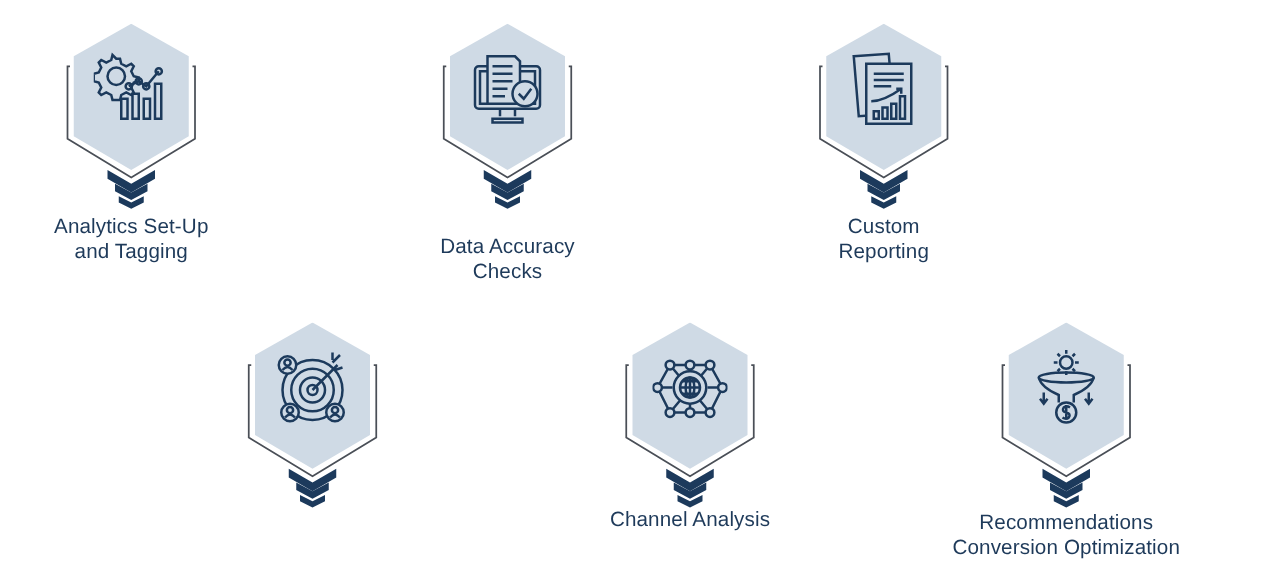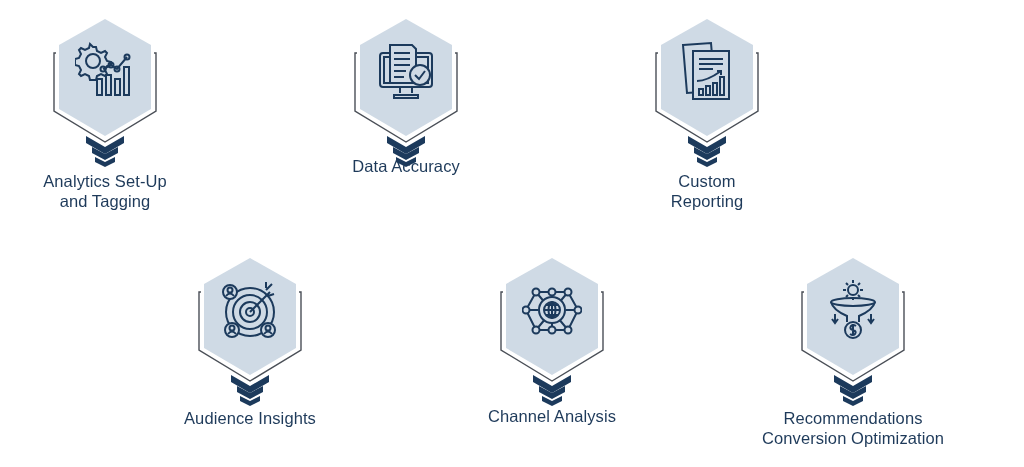--- a/index.html
+++ b/index.html
@@ -60,22 +60,23 @@
     <svg class="icon" viewBox="0 0 60 60" fill="none" stroke="#1c3a5c" stroke-width="2">
       <rect x="4" y="12" width="52" height="34" rx="3"></rect>
       <rect x="8" y="16" width="44" height="26"></rect>
       <path d="M24 46 v6 M36 46 v6 M18 54 h24 v3 h-24 z"></path>
       <path d="M14 4 h22 l4 4 v34 h-26 z" fill="#cfdae5"></path>
       <path d="M18 12 h16 M18 18 h16 M18 24 h16 M18 30 h12 M18 36 h10"></path>
       <circle cx="44" cy="34" r="10" fill="#cfdae5"></circle>
       <polyline points="39,34 43,38 49,30"></polyline>
     </svg>
   </div>
-  <div class="label" style="top:137px;">
+  <div class="label" style="top:168px;">
     <div>Data Accuracy</div>
+    <div>Checks</div>
   </div>
 </div>
 
 <div class="card" style="left:597px; top:19px;">
   <div class="badge">
     <svg class="frame" width="110" height="150" viewBox="0 0 110 150">
       <polyline points="6,34 4,34 4,92 55,123 106,92 106,34 104,34" fill="none" stroke="#4a4f57" stroke-width="1.4"></polyline>
       <polygon points="55,0 101,26 101,90 55,117 9,90 9,26" fill="#cfdae5"></polygon>
       <polygon points="36,117 55,128 74,117 74,124 55,135 36,124" fill="#1c3a5c"></polygon>
       <polygon points="42,128 55,135 68,128 68,134 55,141 42,134" fill="#1c3a5c"></polygon>
@@ -117,23 +118,20 @@
       <circle cx="10" cy="12" r="7" fill="#cfdae5"></circle>
         <circle cx="10" cy="10" r="2.5"></circle>
         <path d="M6 16 q4 -5 8 0"></path>
       <circle cx="12" cy="50" r="7" fill="#cfdae5"></circle>
         <circle cx="12" cy="48" r="2.5"></circle>
         <path d="M8 54 q4 -5 8 0"></path>
       <circle cx="48" cy="50" r="7" fill="#cfdae5"></circle>
         <circle cx="48" cy="48" r="2.5"></circle>
         <path d="M44 54 q4 -5 8 0"></path>
     </svg>
-  </div>
-  <div class="label" style="top:150px;">
-    <div>Audience Insights</div>
   </div>
 </div>
 
 <div class="card" style="left:442px; top:258px;">
   <div class="badge">
     <svg class="frame" width="110" height="150" viewBox="0 0 110 150">
       <polyline points="6,34 4,34 4,92 55,123 106,92 106,34 104,34" fill="none" stroke="#4a4f57" stroke-width="1.4"></polyline>
       <polygon points="55,0 101,26 101,90 55,117 9,90 9,26" fill="#cfdae5"></polygon>
       <polygon points="36,117 55,128 74,117 74,124 55,135 36,124" fill="#1c3a5c"></polygon>
       <polygon points="42,128 55,135 68,128 68,134 55,141 42,134" fill="#1c3a5c"></polygon>

